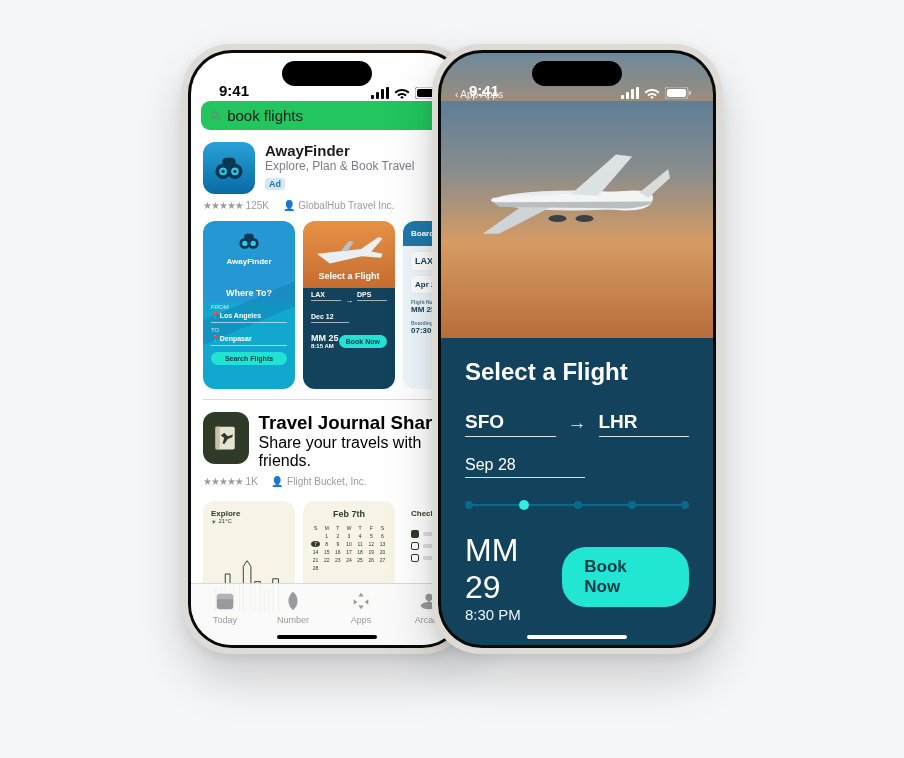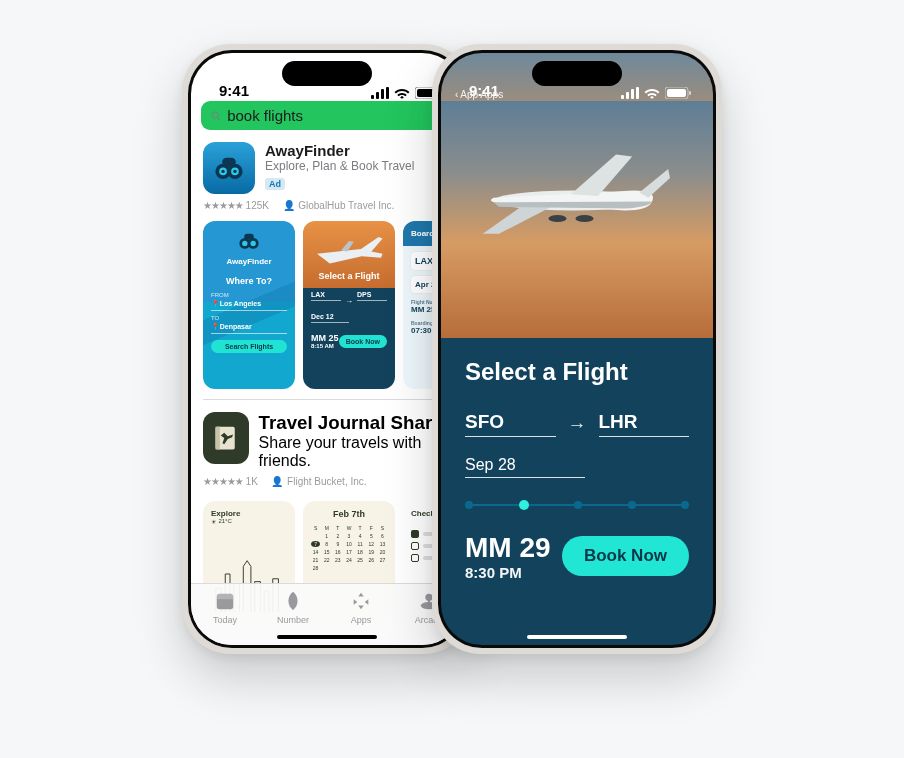--- a/index.html
+++ b/index.html
@@ -27,21 +27,21 @@
   .appicon svg{width:34px;height:34px}
   .result1 .tx{flex:1}
   .result1 h3{font-size:15px;font-weight:600;color:#1c1c1e}
   .result1 p{font-size:12px;color:#7c7c82}
   .ad-badge{display:inline-block;background:#d5e9f5;color:#1477b2;font-size:9px;font-weight:600;padding:1px 4px;border-radius:3px;margin-top:2px}
   .meta-line{display:flex;align-items:center;gap:14px;padding:6px 12px;font-size:10px;color:#9b9b9f}
   .meta-line .stars{color:#9b9b9f;font-size:10px;letter-spacing:-1px}
   .promorow{display:flex;gap:8px;padding:4px 0 10px 12px;overflow:hidden}
   .promo{width:92px;height:168px;border-radius:12px;background:linear-gradient(180deg,#2597d3 0%,#2597d3 48%,#12a7cf 48%,#12a7cf 100%);color:#fff;font-weight:600;font-size:8px;padding:8px;position:relative;flex:none;overflow:hidden}
   .promo .diag{position:absolute;inset:0;background:linear-gradient(157deg,transparent 48%,#0f7db0 48%,#0f7db0 60%,transparent 60%);opacity:.45}
-  .promo h5{font-size:9px;text-align:center;margin-top:10px;position:relative}
+  .promo h5{font-size:9px;text-align:center;margin-top:22px;position:relative}
   .promo .lbl{font-size:6px;opacity:.8;font-weight:500}
   .promo .fld{border-bottom:1px solid rgba(255,255,255,.6);padding:2px 0;font-size:7px;margin-bottom:4px}
   .promo .btn{background:#21e3d3;color:#09394a;text-align:center;border-radius:9px;font-size:7px;padding:3px 0;margin-top:6px}
   .promo2{background:linear-gradient(180deg,#e79246 0,#c66c2f 40%,#13425c 40%,#13425c);}
   .promo3{background:#eef7fb;color:#13425c}
   .promo3 .panel{background:#fff;border-radius:4px;margin-top:6px;padding:4px;box-shadow:0 0 0 .5px rgba(0,0,0,.06)}
   .sep{height:.5px;background:#d9d9de;margin:0 12px}
   .result2{display:flex;gap:10px;padding:12px 12px 0}
   .appicon2{width:52px;height:52px;border-radius:12px;background:#2f3a28;display:flex;align-items:center;justify-content:center}
   .appicon2 svg{width:28px;height:28px}
@@ -67,22 +67,22 @@
   .content h1{font-size:24px;font-weight:700;padding:20px 0 22px}
   .pair{display:flex;gap:12px;font-size:19px;font-weight:600;align-items:flex-end}
   .fldline{border-bottom:1.5px solid rgba(255,255,255,.85);padding:3px 0}
   .arrow{flex:none;font-size:19px;opacity:.9;padding-bottom:3px}
   .fldline.date{display:inline-block;margin-top:16px;min-width:120px}
   .steps{display:flex;align-items:center;gap:0;margin:22px 0}
   .steps .bar{height:2px;background:#0a6a8d;flex:1}
   .steps .dot{width:8px;height:8px;border-radius:50%;background:#0a6a8d}
   .steps .dot.on{background:#2ff0de;width:10px;height:10px}
   .flightrow{display:flex;align-items:center;justify-content:space-between}
-  .fnum{font-size:28px;font-weight:700}
-  .ftime{font-size:15px;font-weight:700;opacity:.95}
+  .fnum{font-size:32px;font-weight:400}
+  .ftime{font-size:15px;font-weight:400;opacity:.95}
   .booknow{background:#22e6d4;color:#0a3848;font-weight:700;font-size:17px;padding:10px 22px;border-radius:24px}
 </style>
 </head>
 <body>
 
 <div class="phone left">
  <div class="inner">
       <div class="island"></div>
   <div class="screen">
     <div class="status">

